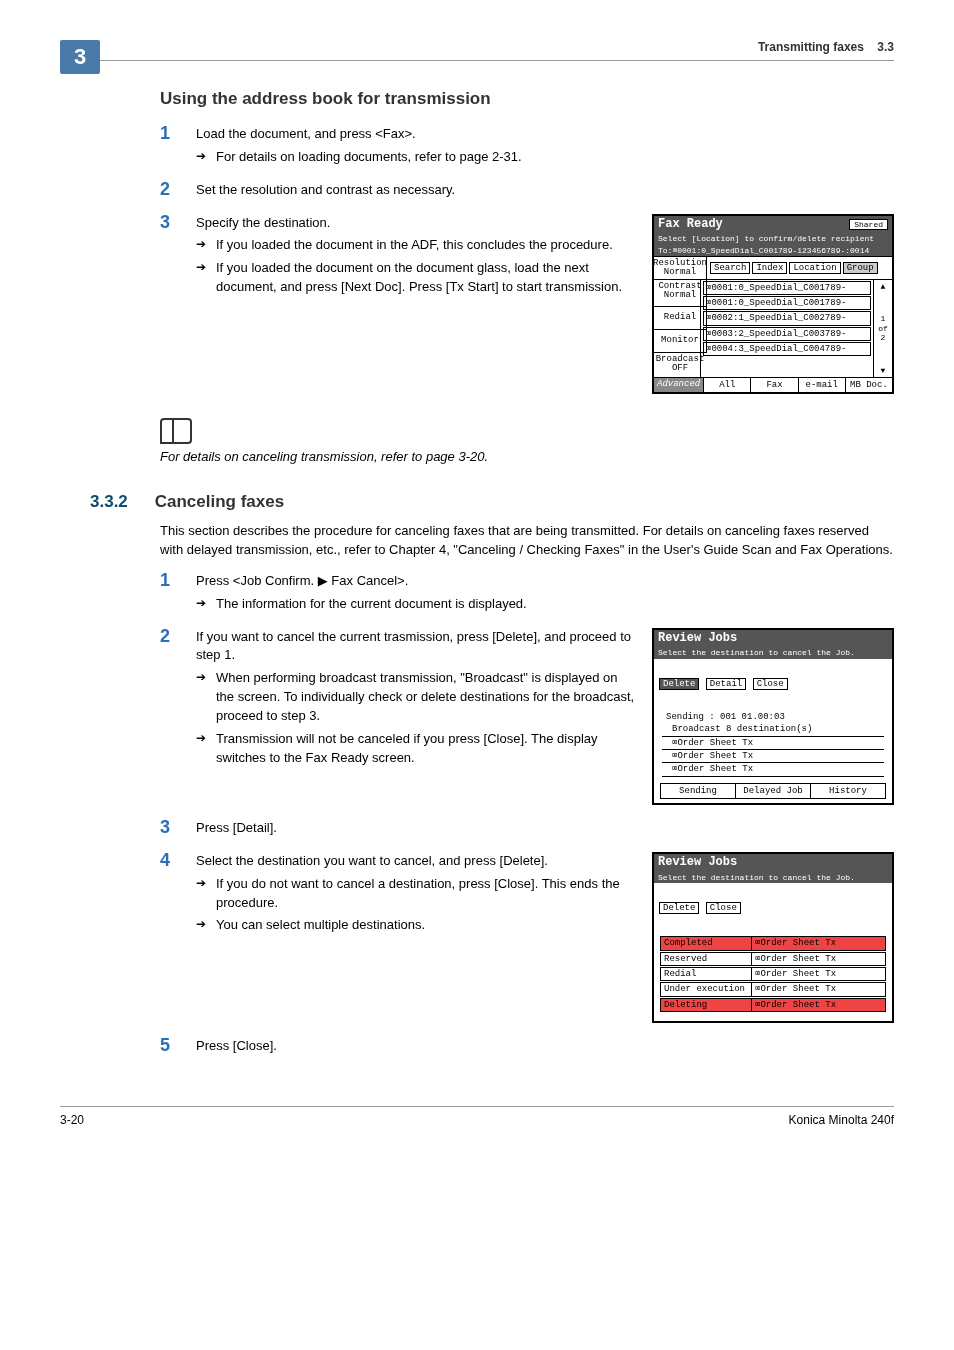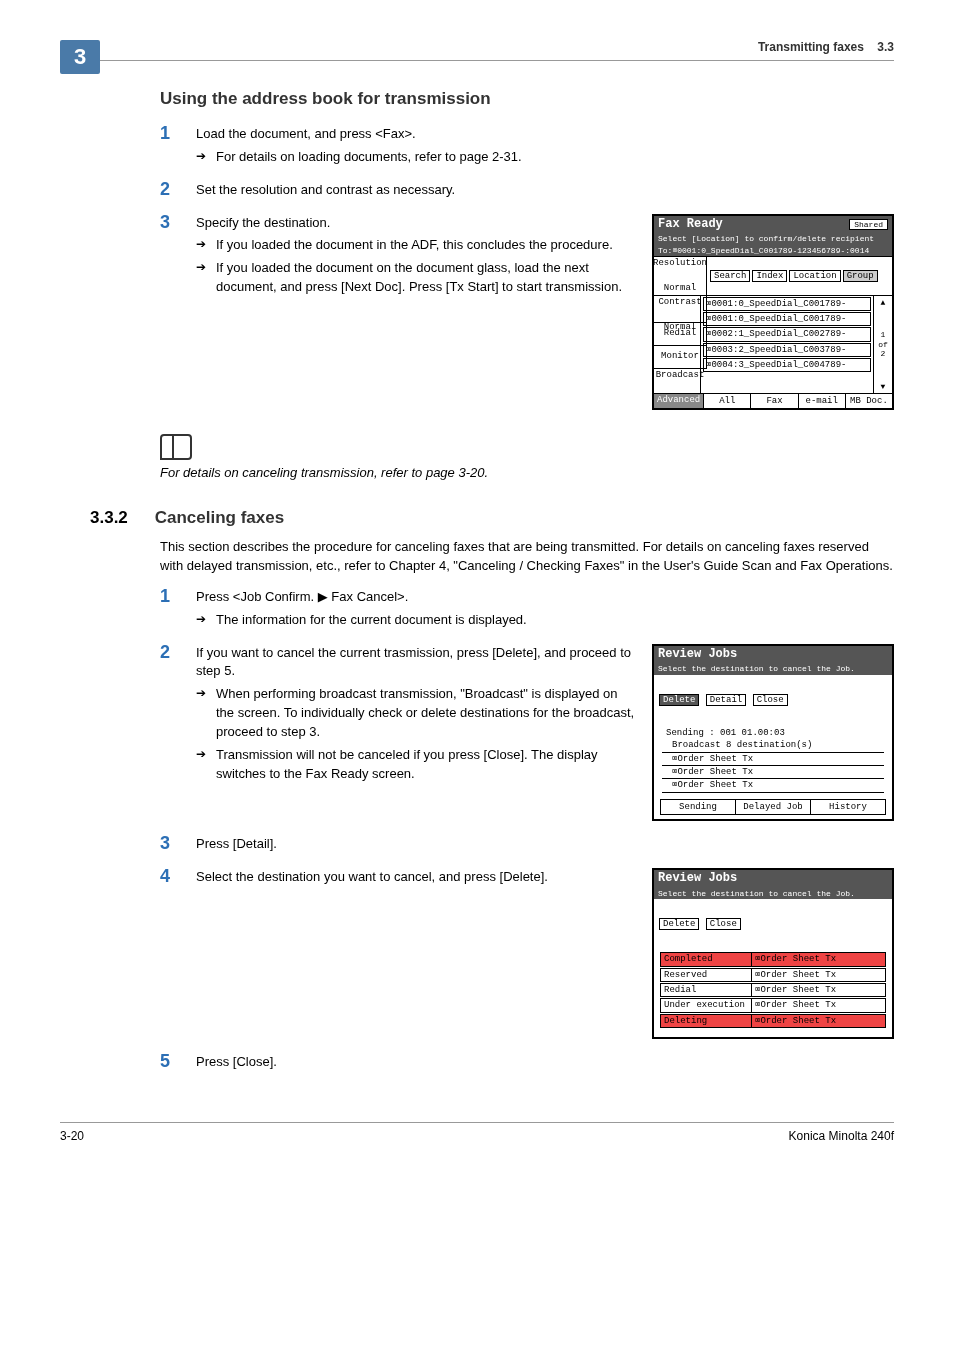--- a/index.html
+++ b/index.html
@@ -40,21 +40,21 @@
   h2.sub-heading {
     color: #333;
     font-size: 17px;
     margin: 26px 0 10px 0;
   }
   .sub-num {
     display: inline-block;
     width: 60px;
     margin-left: -70px;
     font-weight: bold;
-    color: #000000;
+    color: #0c4a6e;
     font-size: 17px;
   }
   ol.steps { list-style: none; padding: 0; margin: 0; }
   ol.steps > li { margin-bottom: 14px; position: relative; padding-left: 36px; }
   .step-num {
     position: absolute;
     left: 0;
     top: -2px;
     color: #2c6fb5;
     font-size: 18px;
@@ -95,30 +95,30 @@
   }
   .screen .subtitle {
     background:#555; color:#fff; padding:1px 4px; font-size:8px;
   }
   .screen .row { display:flex; border-top:1px solid #000; }
   .screen .cell {
     border-right:1px solid #000; padding:2px 3px;
     display:flex; align-items:center;
   }
   .screen .cell:last-child { border-right:none; }
-  .screen .side-col { width:46px; flex-direction:column; line-height:1;gap:16px; }
+  .screen .side-col { width:46px; flex-direction:column; line-height:1; }
   .screen .tab-btn { border:1px solid #000; padding:0 3px; margin:1px; background:#fff; }
   .screen .tab-sel { background:#ccc; }
   .screen .list-area { display:flex; }
   .screen .list-entries { flex:1; }
   .screen .entry { border:1px solid #000; margin:1px 2px; padding:1px 2px; }
   .screen .arrow-col { width:18px; border-left:1px solid #000; display:flex; flex-direction:column; justify-content:space-between; align-items:center; font-size:8px; padding:2px 0;}
   .screen .bottom-tabs { display:flex; border-top:1px solid #000; }
   .screen .bottom-tabs .cell { flex:1; justify-content:center; }
-  .screen .adv-btn { background:#888; color:#fff; }
+  .screen .adv-btn { background:#888; color:#fff;font-style:italic; }
   .screen2 .btns-row { text-align:left; padding:19px 4px; }
   .screen2 .btn { border:1px solid #000; padding:0 3px; display:inline-block; margin-left:1px; }
   .screen2 .btn.dark { background:#555; color:#fff; }
   .screen2 .joblist { margin:2px 8px 6px 8px; }
   .screen2 .jobline { border-bottom:1px solid #000; padding:1px 4px 1px 10px; }
   .screen2 .jobhead { padding:1px 4px; }
   .screen2 .tabs3 { display:flex; border:1px solid #000; margin:6px 6px 4px 6px; }
   .screen2 .tabs3 span { flex:1; text-align:center; padding:2px 0; border-right:1px solid #000; }
   .screen2 .tabs3 span:last-child { border-right:none; }
   .screen3 .statrow { display:flex; border:1px solid #000; margin:1px 6px; }
@@ -246,21 +246,21 @@
       <span class="step-num">1</span>
       <div class="step-body">Press &lt;Job Confirm. ▶ Fax Cancel&gt;.</div>
       <ul class="sub-arrow">
         <li>The information for the current document is displayed.</li>
       </ul>
     </li>
     <li>
       <span class="step-num">2</span>
       <div class="body-col">
         <div class="text-col">
-          <div class="step-body">If you want to cancel the current trasmission, press [Delete], and proceed to step 5.</div>
+          <div class="step-body">If you want to cancel the current trasmission, press [Delete], and proceed to step 1.</div>
           <ul class="sub-arrow">
             <li>When performing broadcast transmission, "Broadcast" is displayed on the screen. To individually check or delete destinations for the broadcast, proceed to step 3.</li>
             <li>Transmission will not be canceled if you press [Close]. The display switches to the Fax Ready screen.</li>
           </ul>
         </div>
 
         <div class="screen screen2">
           <div class="title-row">
               <span>Review Jobs</span>
             </div>
@@ -287,20 +287,24 @@
     </li>
     <li>
       <span class="step-num">3</span>
       <div class="step-body">Press [Detail].</div>
     </li>
     <li>
       <span class="step-num">4</span>
       <div class="body-col">
         <div class="text-col">
           <div class="step-body">Select the destination you want to cancel, and press [Delete].</div>
+          <ul class="sub-arrow">
+            <li>If you do not want to cancel a destination, press [Close]. This ends the procedure.</li>
+            <li>You can select multiple destinations.</li>
+          </ul>
         </div>
 
         <div class="screen screen2 screen3">
           <div class="title-row">
               <span>Review Jobs</span>
             </div>
           <div class="subtitle">Select the destination to cancel the Job.</div>
           <div class="btns-row">
             <span class="btn">Delete</span>
             <span class="btn">Close</span>

